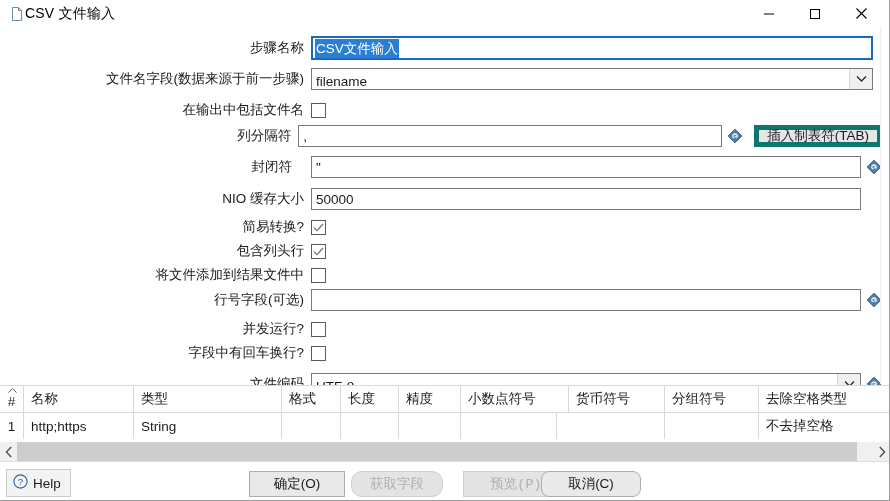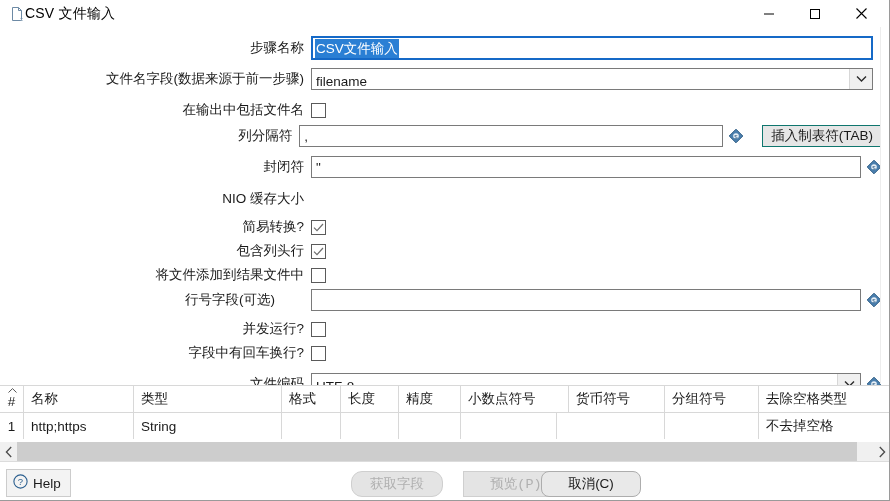--- a/index.html
+++ b/index.html
@@ -135,24 +135,24 @@
     align-items: center;
     justify-content: center;
   }
   .varicon {
     width: 17px; height: 17px;
     margin-left: 4px;
     flex: none;
     display:flex; align-items:center; justify-content:center;
   }
   .tabbtn {
-    margin-left: 18px;
+    margin-left: 11px;
     height: 22px;
     background: #e6e6e6;
-    border: 1px solid #0f766e;
+    border: 5px solid #0f766e;
     box-sizing: border-box;
     font-family: "Liberation Sans", "DejaVu Sans", sans-serif;
     font-size: 13.5px;
     color: #1a1a1a;
     padding: 0 8px;
     display: flex;
     align-items: center;
     white-space: nowrap;
   }
 
@@ -367,36 +367,39 @@
           <svg width="16" height="16" viewBox="0 0 16 16">
             <path d="M8 1.2 L14.8 8 L8 14.8 L1.2 8 Z" fill="#4a7fae" stroke="#2f5d85" stroke-width="1"></path>
             <circle cx="8" cy="8" r="2.8" fill="#e8f0f7"></circle>
             <text x="8" y="11" font-size="6" text-anchor="middle" fill="#2f5d85" font-family="Liberation Sans, sans-serif">$</text>
           </svg>
         </span>
         <div class="tabbtn">插入制表符(TAB)</div>
       </div>
     </div>
 
-    <div class="row" style="top:128px;">
+    <div class="row" style="top:128px;gap:12px;">
       <div class="lbl">封闭符</div>
       <div class="fieldwrap">
         <input class="txt" style="width: 550px;" readonly="" value="&quot;">
         <span class="varicon">
           <svg width="16" height="16" viewBox="0 0 16 16">
             <path d="M8 1.2 L14.8 8 L8 14.8 L1.2 8 Z" fill="#4a7fae" stroke="#2f5d85" stroke-width="1"></path>
             <circle cx="8" cy="8" r="2.8" fill="#e8f0f7"></circle>
             <text x="8" y="11" font-size="6" text-anchor="middle" fill="#2f5d85" font-family="Liberation Sans, sans-serif">$</text>
           </svg>
         </span>
       </div>
     </div>
 
     <div class="row" style="top:160px;">
       <div class="lbl">NIO 缓存大小</div>
+      <div class="fieldwrap">
+        <input class="txt" style="width: 550px;" readonly="" value="50000">
+      </div>
     </div>
 
     <div class="row" style="top:188px;">
       <div class="lbl">简易转换?</div>
       <div class="fieldwrap">
         <div class="cb">
           <svg width="11" height="9" viewBox="0 0 11 9">
               <path d="M1 4.6 L4 7.6 L10 1" fill="none" stroke="#6d6d6d" stroke-width="1.2"></path>
             </svg>
         </div>
@@ -414,21 +417,21 @@
       </div>
     </div>
 
     <div class="row" style="top:236px;">
       <div class="lbl">将文件添加到结果文件中</div>
       <div class="fieldwrap">
         <div class="cb"></div>
       </div>
     </div>
 
-    <div class="row" style="top:261px;gap:29px;">
+    <div class="row" style="top:261px;">
       <div class="lbl">行号字段(可选)</div>
       <div class="fieldwrap">
         <input class="txt" style="width: 550px;" readonly="" value="">
         <span class="varicon">
           <svg width="16" height="16" viewBox="0 0 16 16">
             <path d="M8 1.2 L14.8 8 L8 14.8 L1.2 8 Z" fill="#4a7fae" stroke="#2f5d85" stroke-width="1"></path>
             <circle cx="8" cy="8" r="2.8" fill="#e8f0f7"></circle>
             <text x="8" y="11" font-size="6" text-anchor="middle" fill="#2f5d85" font-family="Liberation Sans, sans-serif">$</text>
           </svg>
         </span>
@@ -527,18 +530,19 @@
     <div class="btn" id="help-btn">
       <span class="q">
         <svg width="15" height="15" viewBox="0 0 15 15">
           <circle cx="7.5" cy="7.5" r="6.6" fill="none" stroke="#2b5f8f" stroke-width="1.1"></circle>
           <text x="7.5" y="11" font-size="9.5" text-anchor="middle" fill="#2b5f8f" font-family="Liberation Sans, sans-serif">?</text>
         </svg>
       </span>
       <span>Help</span>
     </div>
 
+    <div class="btn" style="left:249px;width:96px;">确定(O)</div>
     <div class="btn disabled" style="left:351px;width:92px;border-radius:11px;">获取字段</div>
     <div class="btn disabled" style="left:463px;width:106px;font-family:Liberation Mono, monospace;">预览(P)</div>
     <div class="btn" style="left:541px;width:100px;border-radius:8px;">取消(C)</div>
   </div>
 
 </div>
 
 </body></html>

